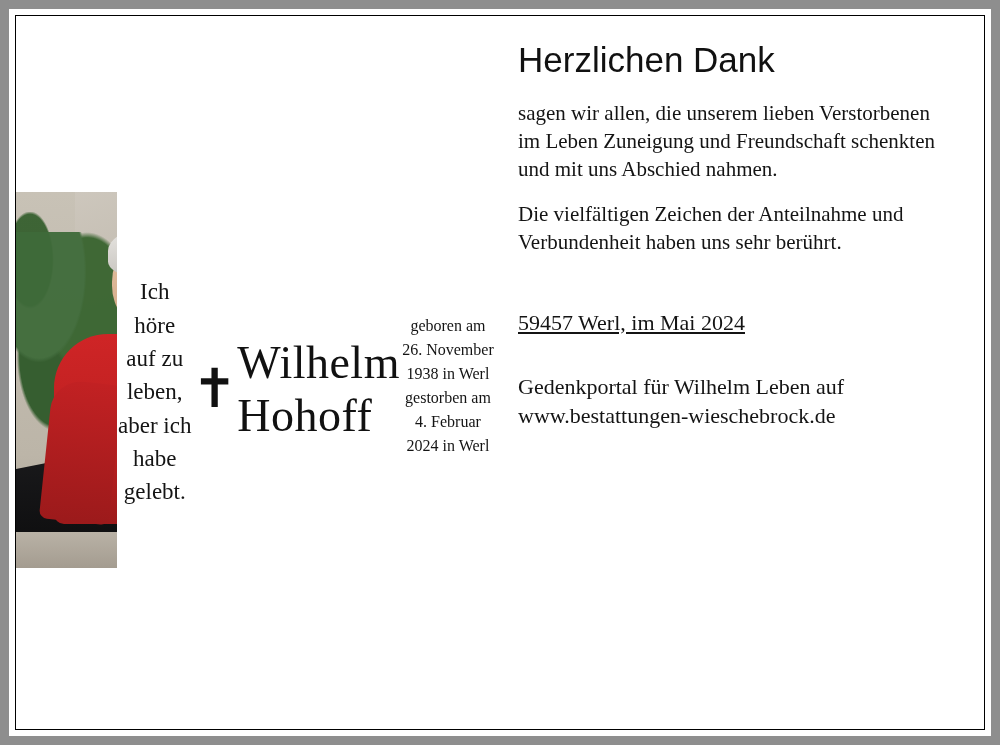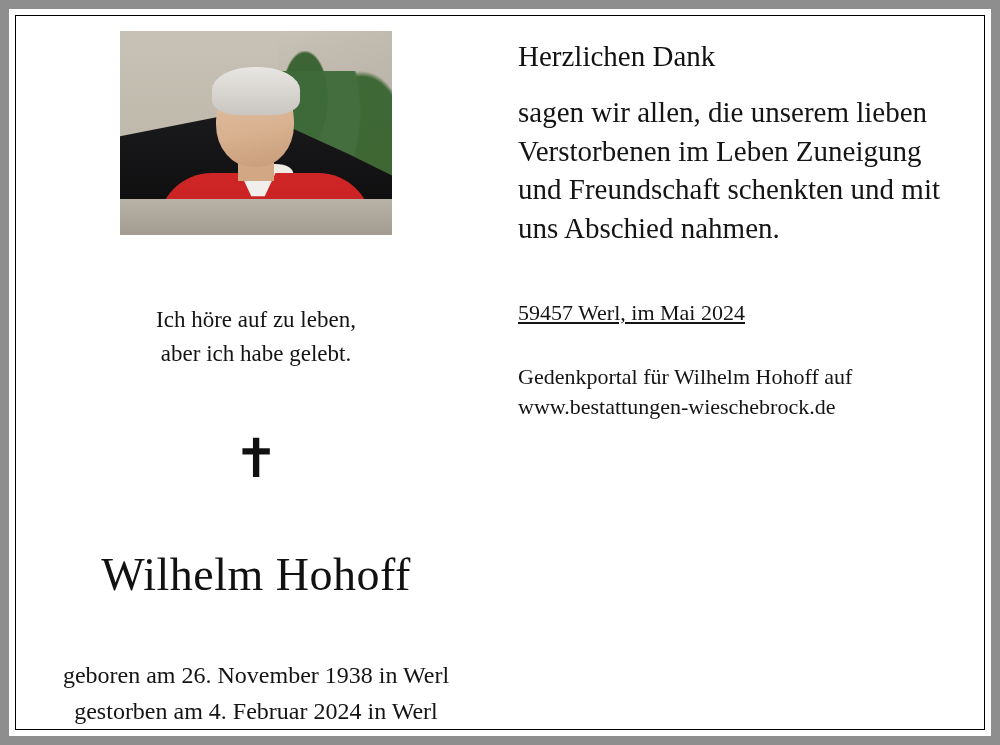--- a/index.html
+++ b/index.html
@@ -34,23 +34,21 @@
     display: flex;
     flex-direction: row;
   }
   
   .left-col {
     width: 480px;
     position: relative;
     box-sizing: border-box;
     padding-top: 15px;
     display: flex;
-    flex-direction: column;
     align-items: center;
-    gap: 44px;
   }
   .portrait {
     width: 272px;
     height: 376px;
     background: linear-gradient(160deg, #cfc9bf 0%, #bdb6aa 45%, #b2aa9e 100%);
     position: relative;
     overflow: hidden;
   }
   
   .ph-wallL {
@@ -143,47 +141,47 @@
     font-size: 54px;
     line-height: 1;
     color: #111111;
     font-family: "DejaVu Sans", sans-serif;
   }
   .name {
     margin-top: 18px;
     font-size: 46px;
     letter-spacing: .5px;
     color: #111111;
-    text-align: center;
+    text-align: left;
     font-family: "Liberation Serif", serif;
   }
   .dates {
     margin-top: 12px;
     text-align: center;
-    font-size: 24px;
+    font-size: 16px;
     line-height: 1.5;
     color: #141414;
   }
   
   .right-col {
     flex: 1;
     position: relative;
     box-sizing: border-box;
     padding: 24px 30px 0 22px;
     display: flex;
     flex-direction: column;
   }
   .thanks-title {
-    font-size: 29px;
+    font-size: 35px;
     color: #111111;
     margin-bottom: 20px;
-    font-family: Liberation Serif, serif;
+    font-family: Liberation Sans, sans-serif;
   }
   .para {
-    font-size: 29px;
+    font-size: 21px;
     line-height: 1.33;
     color: #141414;
     margin-bottom: 17px;
   }
   .signature-block {
     margin-top: 12px;
   }
   .signature {
     font-size: 24px;
     line-height: 1.5;
@@ -242,25 +240,26 @@
           <div>geboren am 26. November 1938 in Werl</div>
           <div>gestorben am 4. Februar 2024 in Werl</div>
         </div>
       </div>
 
       <div class="right-col">
 
         <div class="thanks-title">Herzlichen Dank</div>
 
         <div class="para">sagen wir allen, die unserem lieben Verstorbenen im Leben Zuneigung und Freundschaft schenkten und mit uns Abschied nahmen.</div>
+        <div class="para">Die vielfältigen Zeichen der Anteilnahme und Verbundenheit haben uns sehr berührt.</div>
 
 
         <div class="place-date">59457 Werl, im Mai 2024</div>
 
         <div class="portal">
-          <div>Gedenkportal für Wilhelm Hohoff auf</div>
+          <div>Gedenkportal für Wilhelm Leben auf</div>
           <div>www.bestattungen-wieschebrock.de</div>
         </div>
 
       </div>
     </div>
   </div>
 </div>
 
 </body></html>

